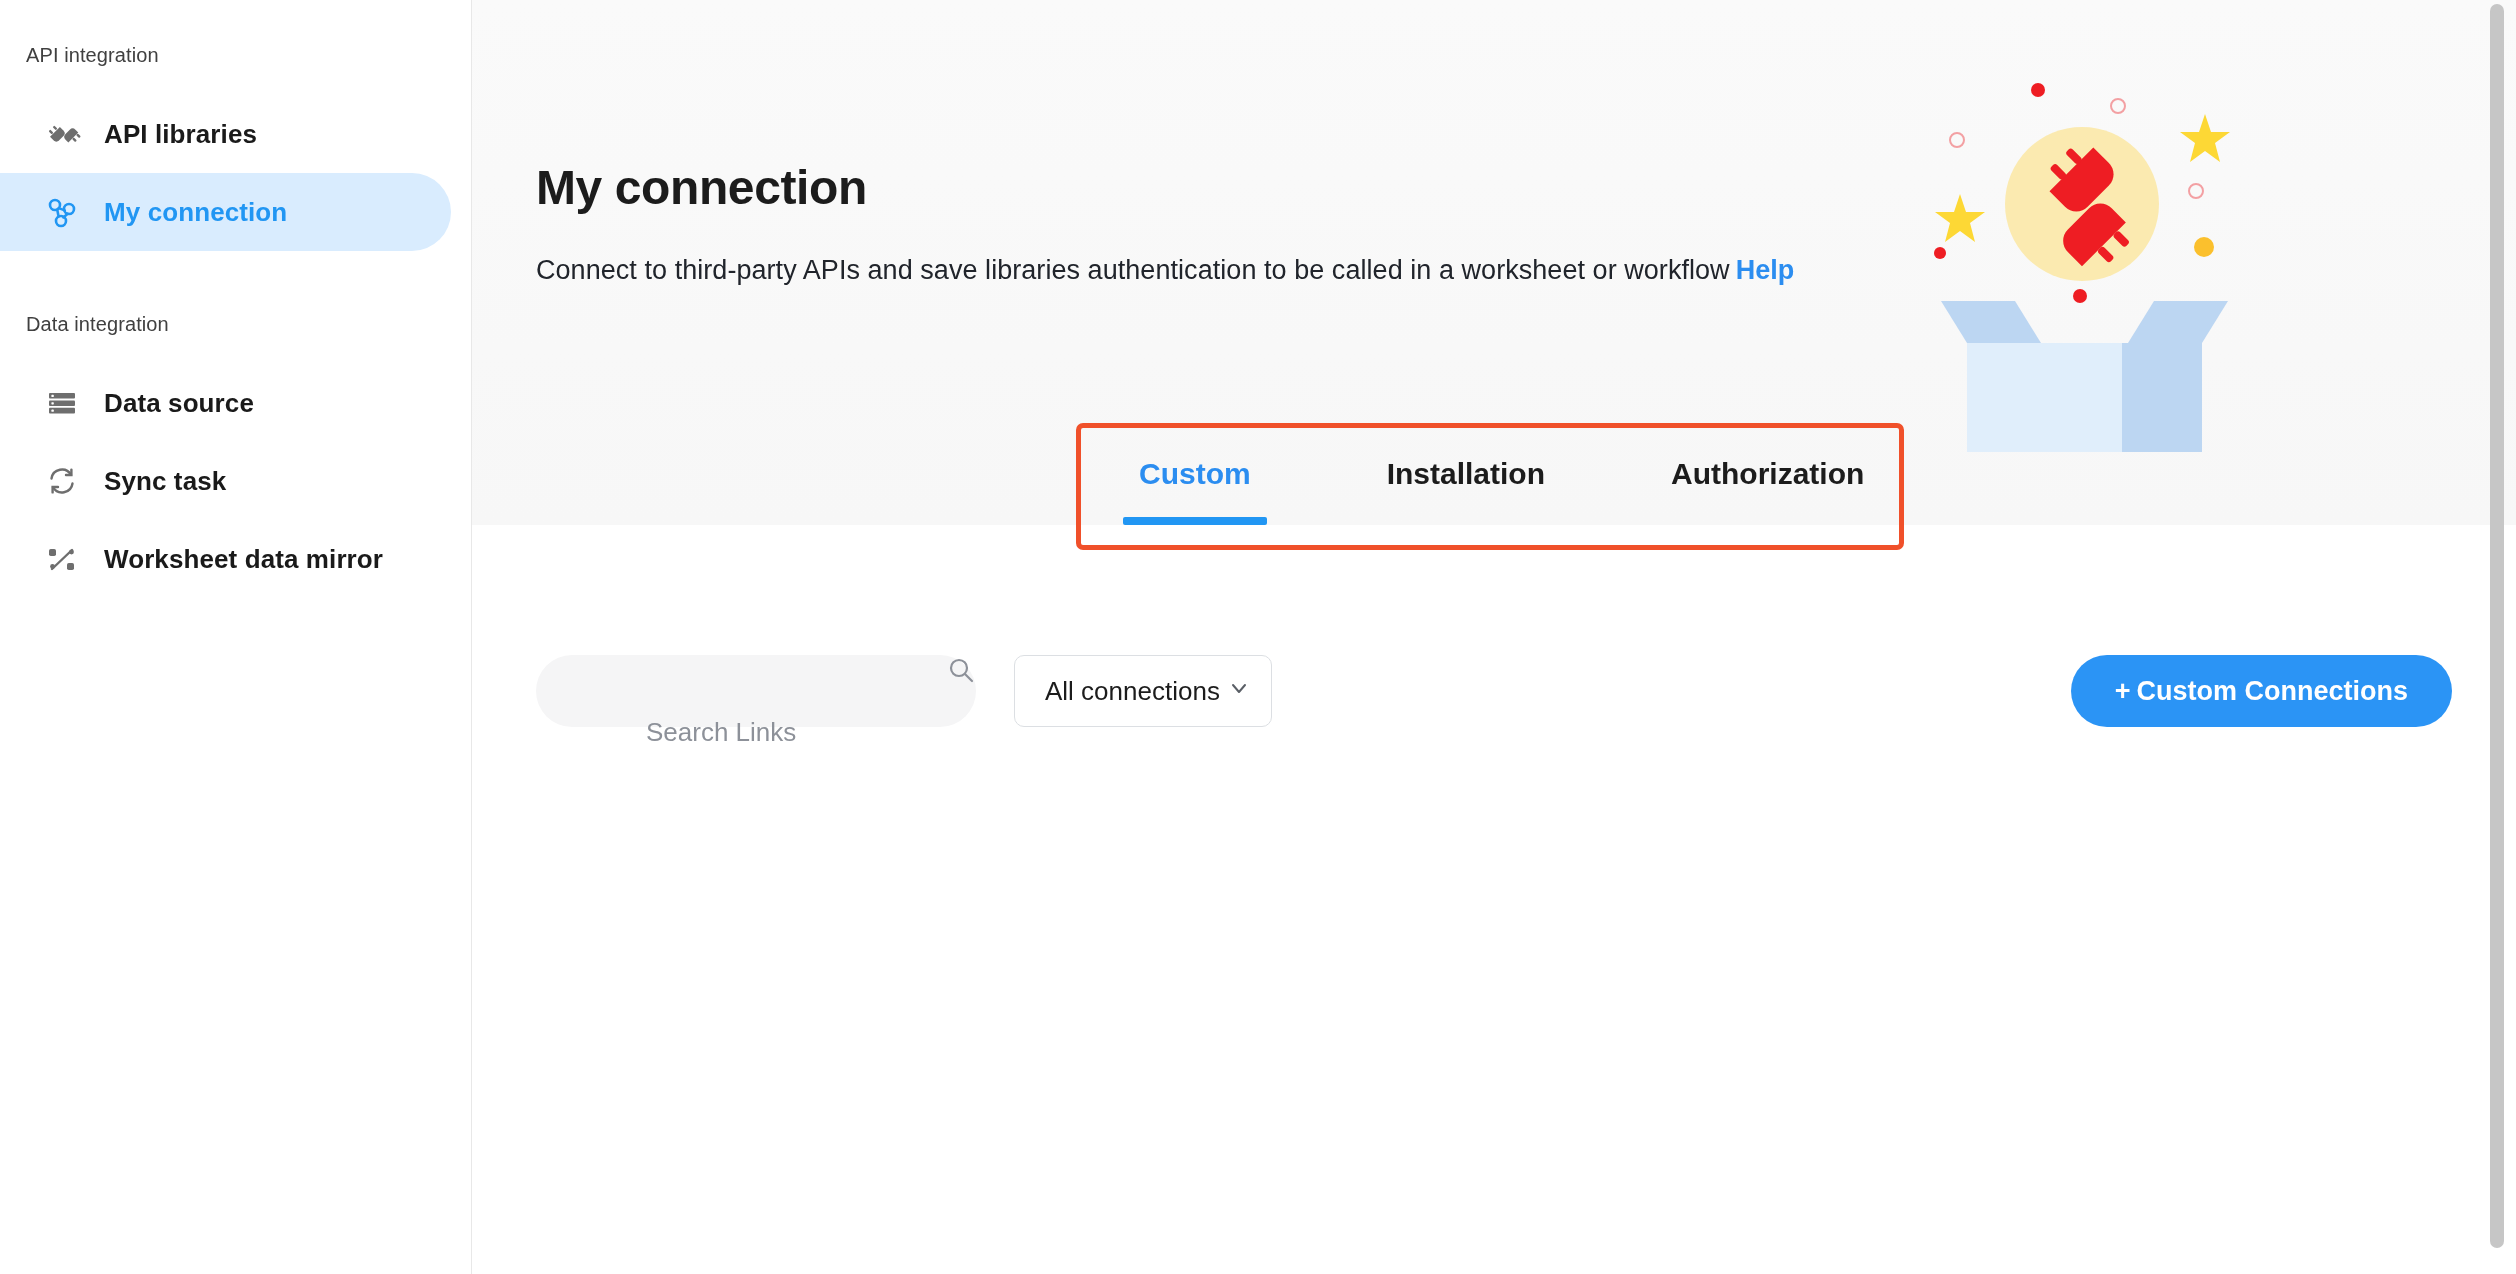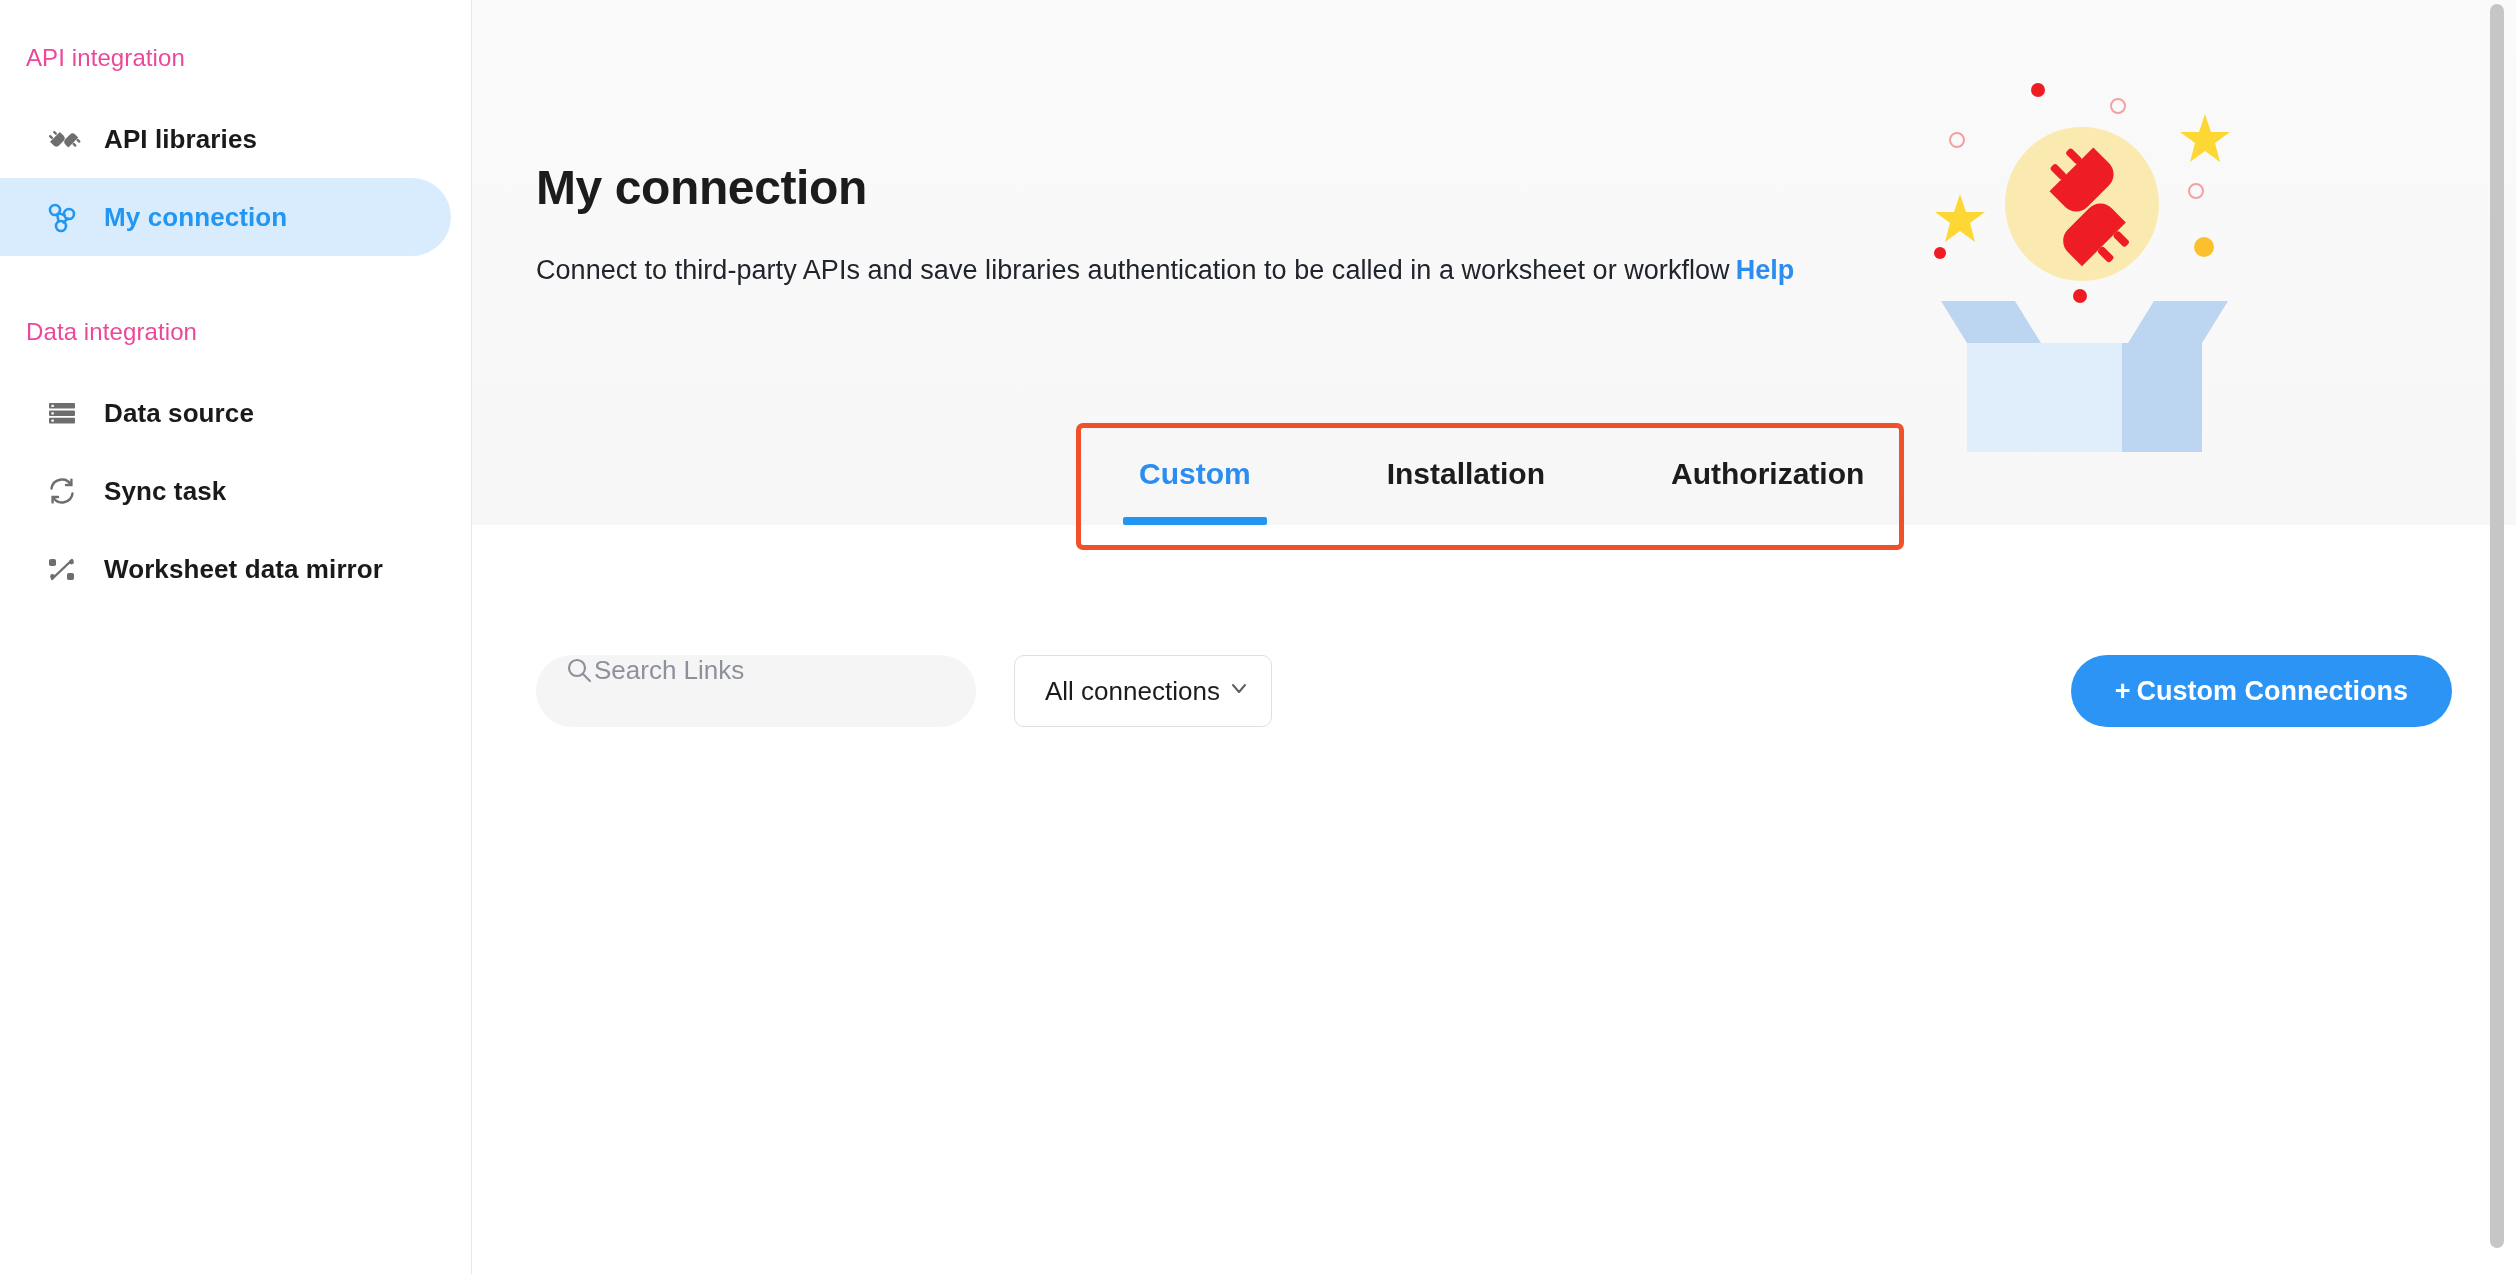--- a/index.html
+++ b/index.html
@@ -22,22 +22,22 @@
   .sidebar {
     position: relative;
     width: 472px;
     height: 100%;
     background: #ffffff;
     border-right: 1px solid #e8e8e8;
     flex: 0 0 472px;
     padding-top: 44px;
   }
   .nav-group-label {
-    font-size: 24px;
-    color: #ec4899;
+    font-size: 20px;
+    color: #404040;
     padding-left: 26px;
     margin-bottom: 28px;
     letter-spacing: 0.1px;
   }
   .nav-group-label.second { margin-top: 62px; }
   .nav-item {
     display: flex;
     align-items: center;
     height: 78px;
     padding-left: 42px;
@@ -179,24 +179,25 @@
     display: flex;
     align-items: center;
   }
   .search-box {
     position: relative;
     width: 440px;
     height: 72px;
     background: #f5f5f6;
     border-radius: 36px;
     display: flex;
-    align-items: flex-start;
+    align-items: flex-end;
     padding-left: 28px;
-    gap: 0;
+    gap: 28px;
     cursor: text;
+    flex-direction: column;
   }
   .search-box input {
     border: none;
     outline: none;
     background: transparent;
     font-size: 26px;
     color: #20242b;
     font-family: "Liberation Sans", sans-serif;
     width: 330px;
   }

